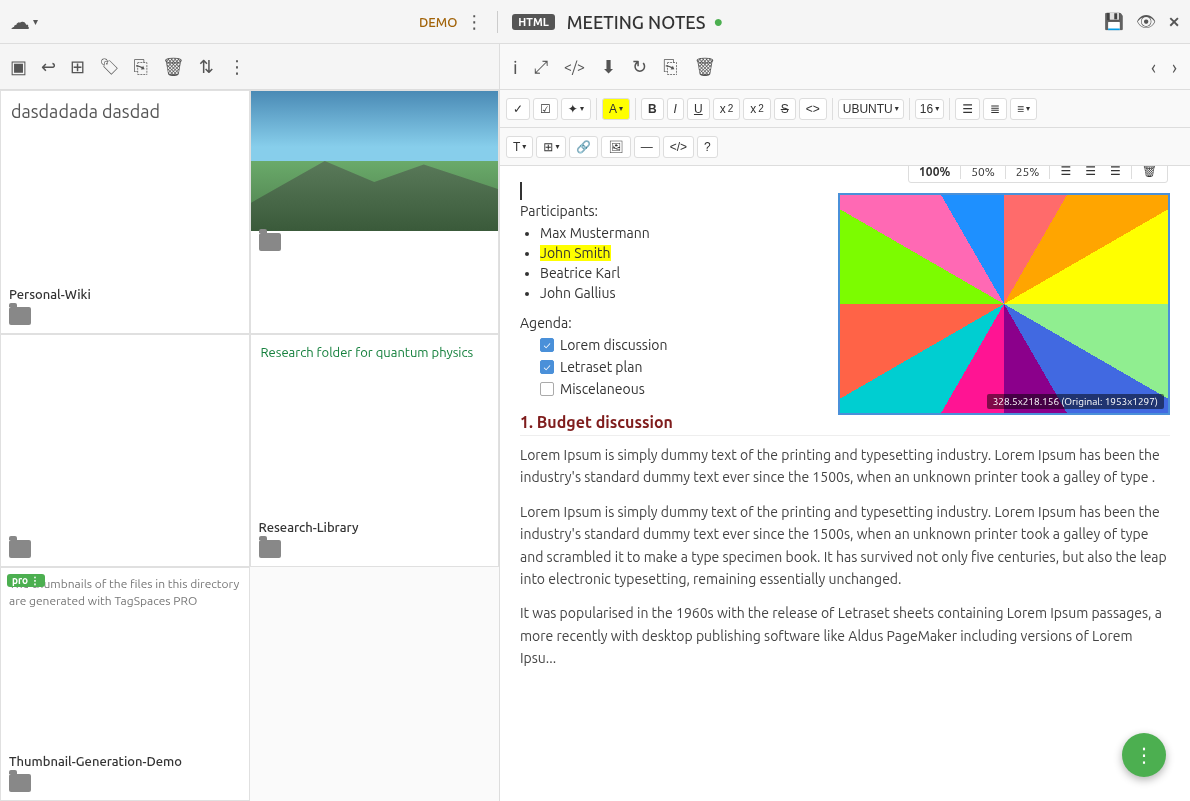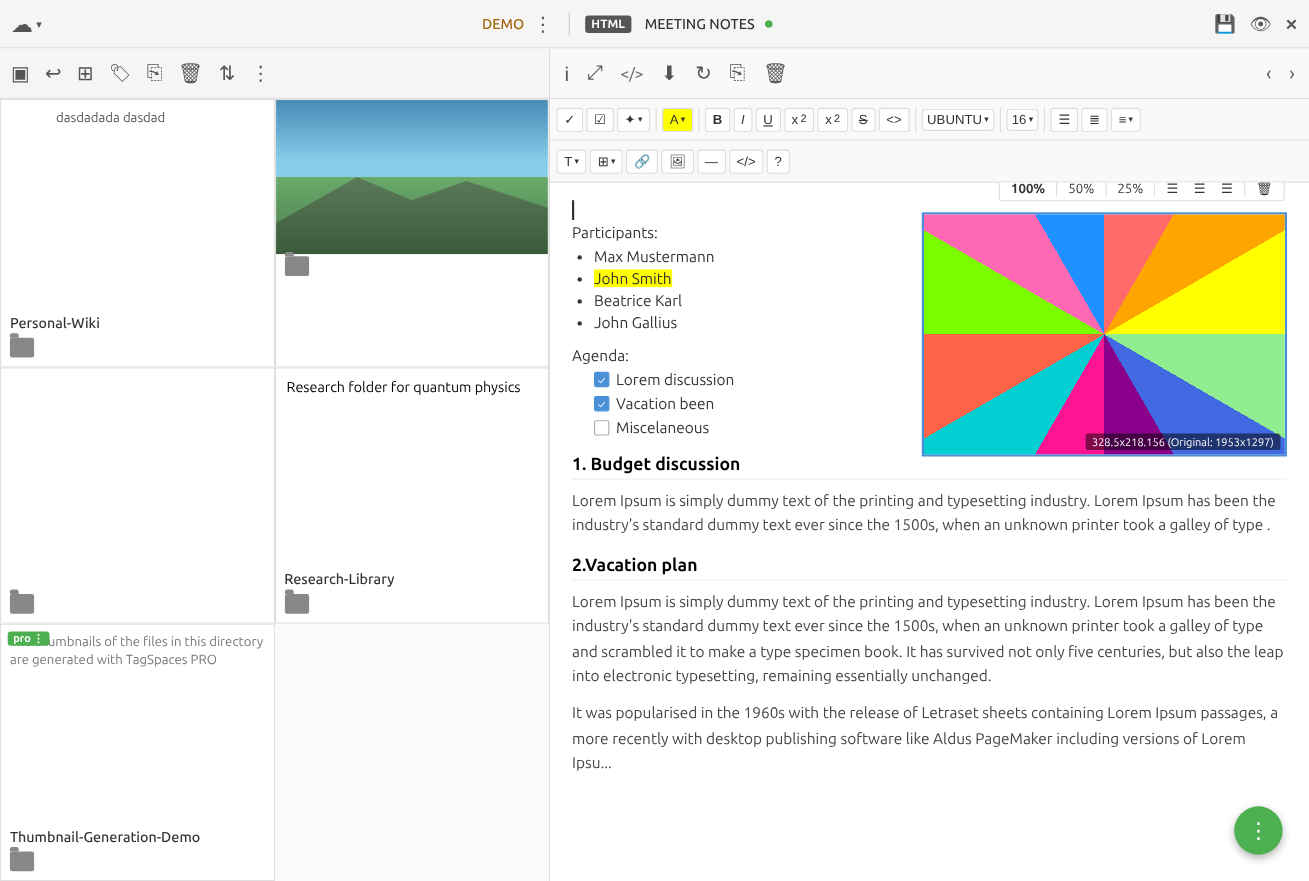--- a/index.html
+++ b/index.html
@@ -116,21 +116,21 @@
     }
     .participants-section { margin-bottom: 14px; }
     .participants-section ul { margin-left: 20px; }
     .participants-section ul li { font-size: 14px; color: #333; margin-bottom: 4px; }
     .highlight-yellow { background: #ffff00; }
     .agenda-section { margin-bottom: 16px; }
     .agenda-section ol { margin-left: 20px; }
     .agenda-section ol li { font-size: 14px; color: #333; margin-bottom: 6px; display: flex; align-items: center; gap: 6px; }
     .cb { width: 14px; height: 14px; border: 1px solid #4a90d9; background: #4a90d9; display: inline-flex; align-items: center; justify-content: center; color: #fff; font-size: 10px; border-radius: 2px; flex-shrink: 0; }
     .cb-empty { width: 14px; height: 14px; border: 1px solid #aaa; background: #fff; display: inline-block; border-radius: 2px; flex-shrink: 0; }
-    .section-heading { font-size: 16px; font-weight: 700; margin: 16px 0 8px 0; color: #000000; border-bottom: 1px solid #eee; padding-bottom: 4px; }
+    .section-heading { font-size: 16px; font-weight: 700; margin: 16px 0 8px 0; color: #7f1d1d; border-bottom: 1px solid #eee; padding-bottom: 4px; }
     .body-text { font-size: 14px; color: #444; line-height: 1.6; margin-bottom: 12px; }
 
     
     .editor-img-wrap {
       float: right; margin: 11px 0 12px 16px; position: relative;
       border: 2px solid #4a90d9;
     }
     .editor-img-placeholder {
       width: 328px; height: 218px;
       background: conic-gradient(from 0deg at 50% 50%, 
@@ -174,21 +174,21 @@
 <div class="top-bar">
   <div class="cloud-btn">
     <span style="font-size:20px;">☁</span>
     <span style="font-size:10px;">▾</span>
   </div>
   <div class="top-bar-spacer"></div>
   <span class="demo-label">DEMO</span>
   <span class="menu-dots">⋮</span>
   <span style="width:1px;height:22px;background:#ccc;display:inline-block;margin:0 6px;"></span>
   <span class="html-badge">HTML</span>
-  <span style="font-size:13px;color:#333;font-weight:500;margin-left:4px;">MEETING NOTES</span>
+  <span style="font-size:18px;color:#333;font-weight:500;margin-left:4px;">MEETING NOTES</span>
   <span style="color:#4caf50;font-size:16px;">●</span>
   <div class="top-bar-spacer"></div>
   <div class="top-bar-right">
     <span style="font-size:16px;">💾</span>
     <span style="font-size:16px;">👁</span>
     <span style="font-size:14px;font-weight:bold;">✕</span>
   </div>
 </div>
 
 <div class="main-content">
@@ -201,21 +201,21 @@
       <span style="font-size:16px;">🏷</span>
       <span>⎘</span>
       <span>🗑</span>
       <span>⇅</span>
       <span>⋮</span>
     </div>
 
     <div class="grid-container">
 
       <div class="grid-item">
-        <div style="padding:10px 10px 4px 10px;font-size:12px;color:#555;flex:1;margin-left:40px;">dasdadada dasdad</div>
+        <div style="padding:10px 10px 4px 10px;font-size:18px;color:#555;flex:1;">dasdadada dasdad</div>
         <div class="item-label">Personal-Wiki</div>
         <div class="item-footer">
           <div class="folder-icon-sm"></div>
         </div>
       </div>
 
       <div class="grid-item">
         <div class="mountain-img"></div>
         <div class="item-footer">
           <div class="folder-icon-sm"></div>
@@ -223,21 +223,21 @@
       </div>
 
       <div class="grid-item">
         <div style="padding:10px;flex:1;"></div>
         <div class="item-footer">
           <div class="folder-icon-sm"></div>
         </div>
       </div>
 
       <div class="grid-item">
-        <div style="padding:10px;flex:1;font-size:13px;color:#000000;">Research folder for quantum physics</div>
+        <div style="padding:10px;flex:1;font-size:13px;color:#15803d;">Research folder for quantum physics</div>
         <div class="item-label">Research-Library</div>
         <div class="item-footer">
           <div class="folder-icon-sm"></div>
         </div>
       </div>
 
       <div class="grid-item" style="position:relative;">
         <div class="pro-badge">
           <span>pro</span>
           <span style="font-size:10px;">⋮</span>
@@ -342,34 +342,33 @@
       
       <div class="agenda-section">
         <p style="font-size:14px;color:#333;margin-bottom:6px;">Agenda:</p>
         <ol>
           <li>
             <div class="cb">✓</div>
             <span>Lorem discussion</span>
           </li>
           <li>
             <div class="cb">✓</div>
-            <span>Vacation been</span>
+            <span>Letraset plan</span>
           </li>
           <li>
             <div class="cb-empty"></div>
             <span>Miscelaneous</span>
           </li>
         </ol>
       </div>
 
       
       <div class="section-heading">1. Budget discussion</div>
       <p class="body-text">Lorem Ipsum is simply dummy text of the printing and typesetting industry. Lorem Ipsum has been the industry's standard dummy text ever since the 1500s, when an unknown printer took a galley of type .</p>
 
-      <div class="section-heading">2.Vacation plan</div>
       <p class="body-text">Lorem Ipsum is simply dummy text of the printing and typesetting industry.  Lorem Ipsum has been the industry's standard dummy text ever since the 1500s, when an unknown printer took a galley of type and scrambled it to make a type specimen book. It has survived not only five centuries, but also the leap into electronic typesetting, remaining essentially unchanged.</p>
 
       <p class="body-text">It was popularised in the 1960s with the release of Letraset sheets containing Lorem Ipsum passages, a more recently with desktop publishing software like Aldus PageMaker including versions of Lorem Ipsu...</p>
 
     </div>
   </div>
 </div>
 
 <div class="fab">
   <span>⋮</span>

